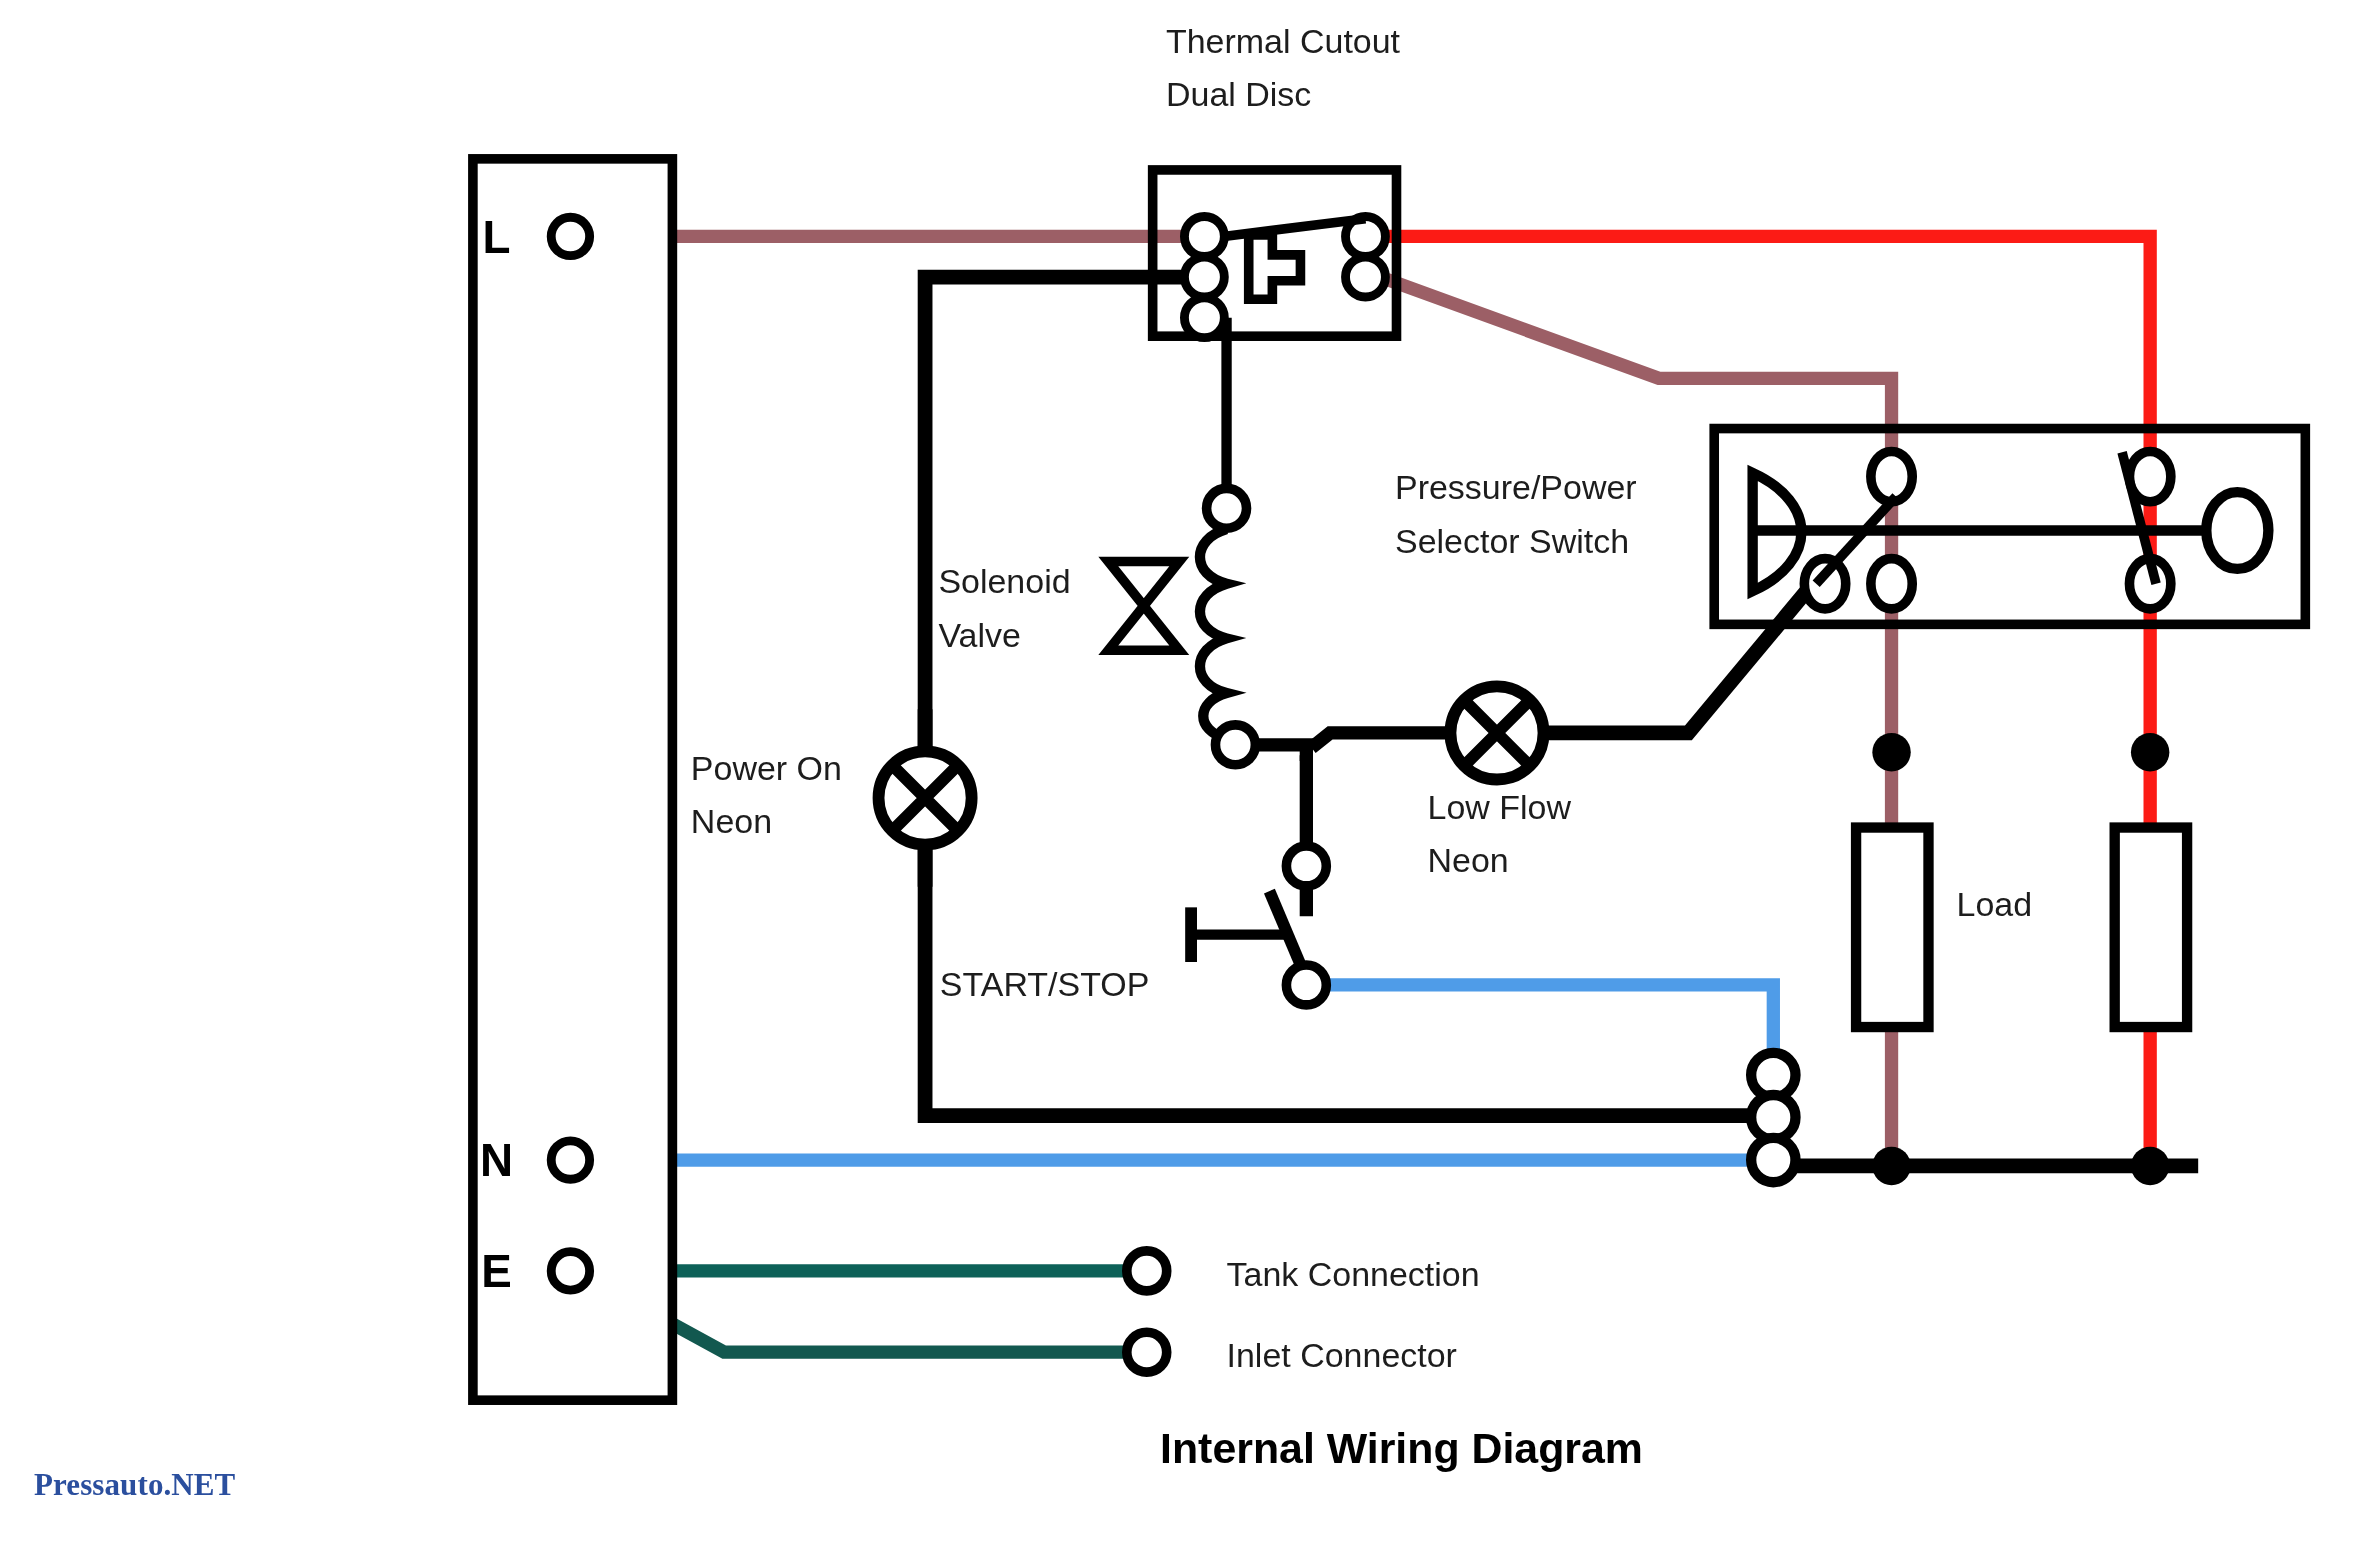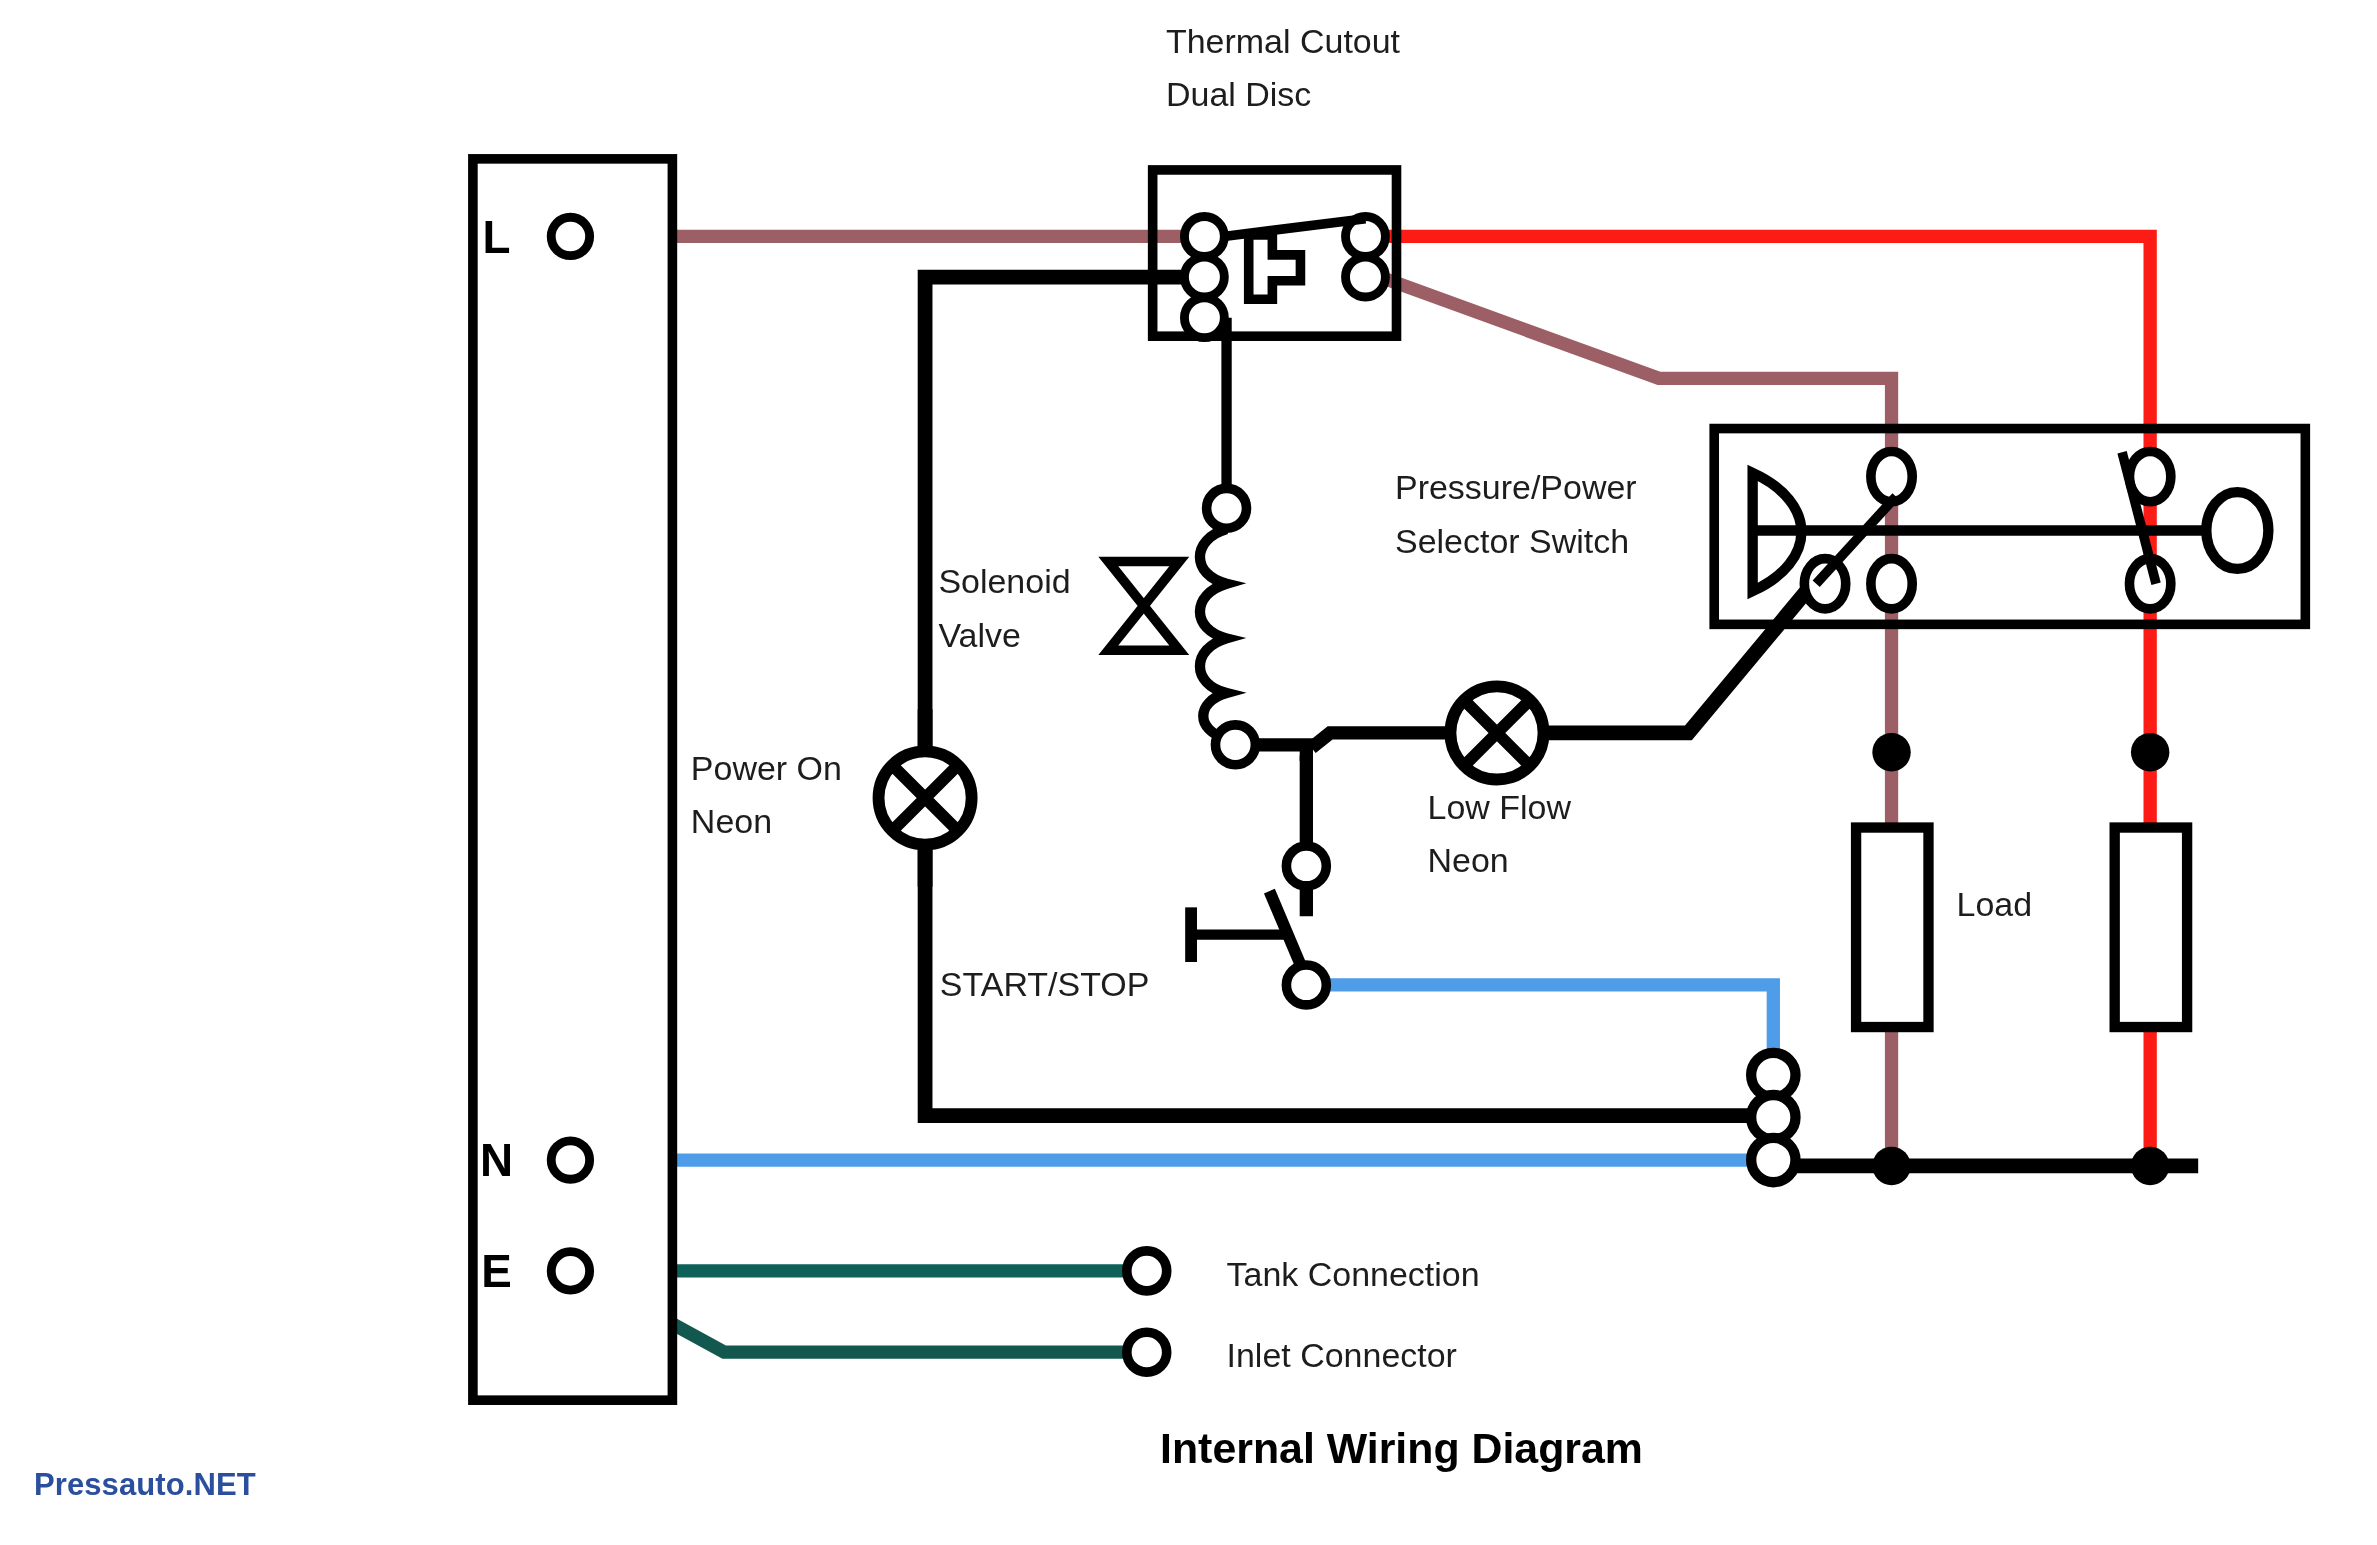--- a/index.html
+++ b/index.html
@@ -23,21 +23,21 @@
   }
   .lbl-title{
     font-family:"Liberation Sans", sans-serif;
     fill:#000000;
     font-size:58px;
     font-weight:700;
   }
   .watermark{
     position:absolute;
     left:34px;top:1467px;
-    font-family:Liberation Sans, sans-serif;
+    font-family:Liberation Serif, serif;
     font-size:31px;
     font-weight:600;
     letter-spacing:0.1px;
   }
 </style>
 </head>
 <body>
 
 <div id="stage">
 

